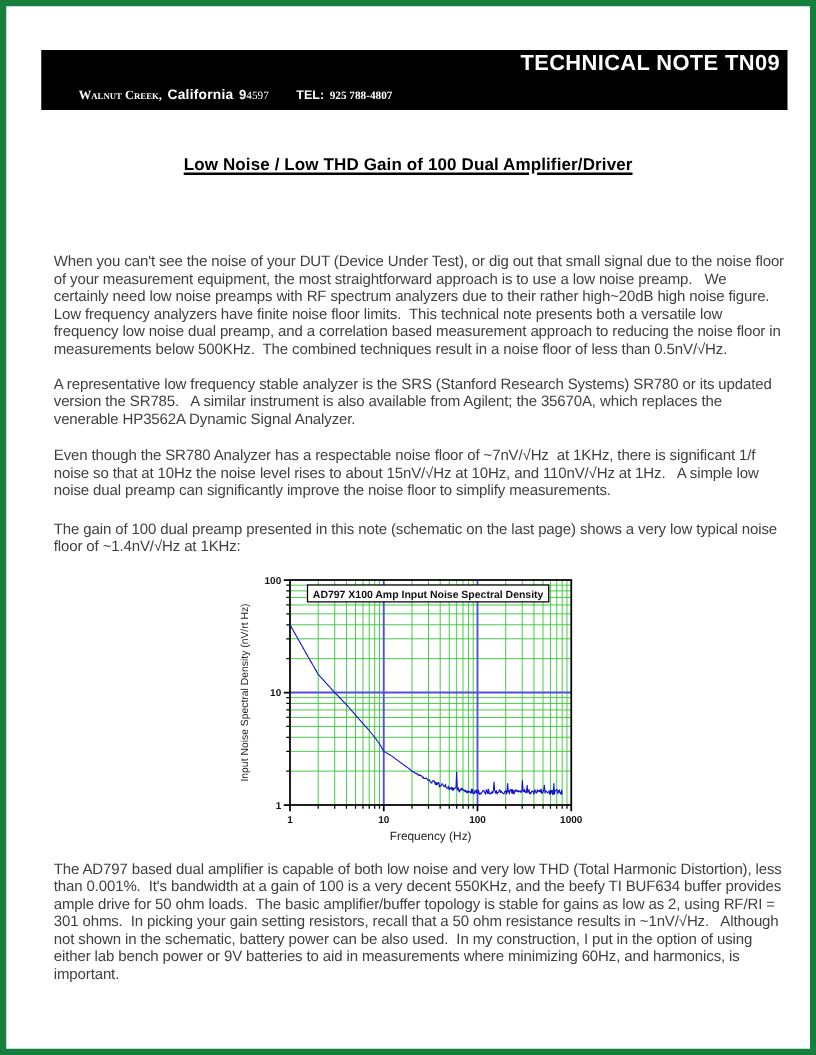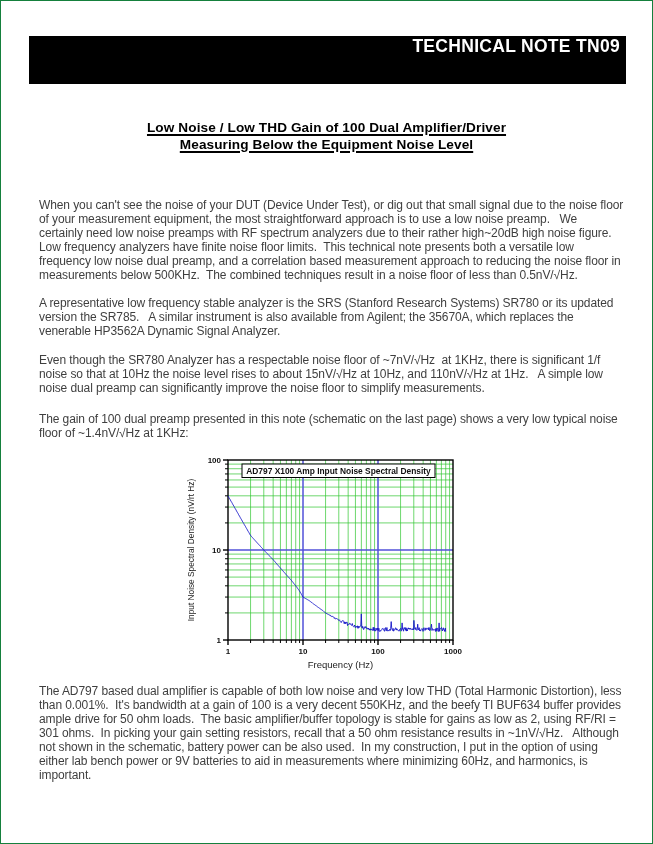--- a/index.html
+++ b/index.html
@@ -1,18 +1,18 @@
 <!DOCTYPE html>
 <html><head>
 <meta charset="utf-8">
 <style>
   html,body { margin:0; padding:0; background:#e8e8e8; }
   .page {
     position:relative; width:653px; height:844px; margin:0 auto;
-    background:#ffffff; border:1px solid #15803d; box-sizing:border-box;
+    background:#ffffff; border:5px solid #15803d; box-sizing:border-box;
     font-family:"Liberation Sans", sans-serif; overflow:hidden;
   }
 
   
   .header-bar {
     position:absolute; left:28px; top:35px; width:597px; height:48px;
     background:#000; color:#fff;
   }
   .tn-title {
     position:absolute; top:0px; right:6px;
@@ -70,26 +70,29 @@
   .chart-wrap svg { display:block; width:302px; height:226px; }
 </style>
 </head>
 <body>
 
 <div class="page">
 
   <div class="header-bar">
     <div class="tn-title">TECHNICAL NOTE TN09</div>
     <div class="header-row">
+      <span class="addr"><span class="city">Walnut Creek,</span>
+        <span class="state">California</span>
+        <span class="zip9">9</span><span class="zip">4597</span><span class="gap"></span><span class="tel-label">TEL:</span>
+        <span class="tel-num">925 788-4807</span></span>
     </div>
   </div>
 
   <div class="doc-title">
     <div><span class="u">Low Noise / Low THD Gain of 100 Dual Amplifier/Driver</span></div>
-    <div><span class="u">Measuring Below the Equipment Noise Level</span></div>
   </div>
 
   <p class="body-par p1">When you can't see the noise of your DUT (Device Under Test), or dig out that small signal due to the noise floor of your measurement equipment, the most straightforward approach is to use a low noise preamp.   We certainly need low noise preamps with RF spectrum analyzers due to their rather high~20dB high noise figure.   Low frequency analyzers have finite noise floor limits.  This technical note presents both a versatile low frequency low noise dual preamp, and a correlation based measurement approach to reducing the noise floor in measurements below 500KHz.  The combined techniques result in a noise floor of less than 0.5nV/√Hz.</p>
   <p class="body-par p2">A representative low frequency stable analyzer is the SRS (Stanford Research Systems) SR780 or its updated version the SR785.   A similar instrument is also available from Agilent; the 35670A, which replaces the venerable HP3562A Dynamic Signal Analyzer.</p>
   <p class="body-par p3">Even though the SR780 Analyzer has a respectable noise floor of ~7nV/√Hz  at 1KHz, there is significant 1/f noise so that at 10Hz the noise level rises to about 15nV/√Hz at 10Hz, and 110nV/√Hz at 1Hz.   A simple low noise dual preamp can significantly improve the noise floor to simplify measurements.</p>
   <p class="body-par p4">The gain of 100 dual preamp presented in this note (schematic on the last page) shows a very low typical noise floor of ~1.4nV/√Hz at 1KHz:</p>
 
   <div class="chart-wrap">
     <svg id="chart-svg" viewBox="0 0 302 226" xmlns="http://www.w3.org/2000/svg">
         <line x1="66.5772496747986" y1="7" x2="66.5772496747986" y2="187" stroke="#2ec52e" stroke-width="0.7"></line>

